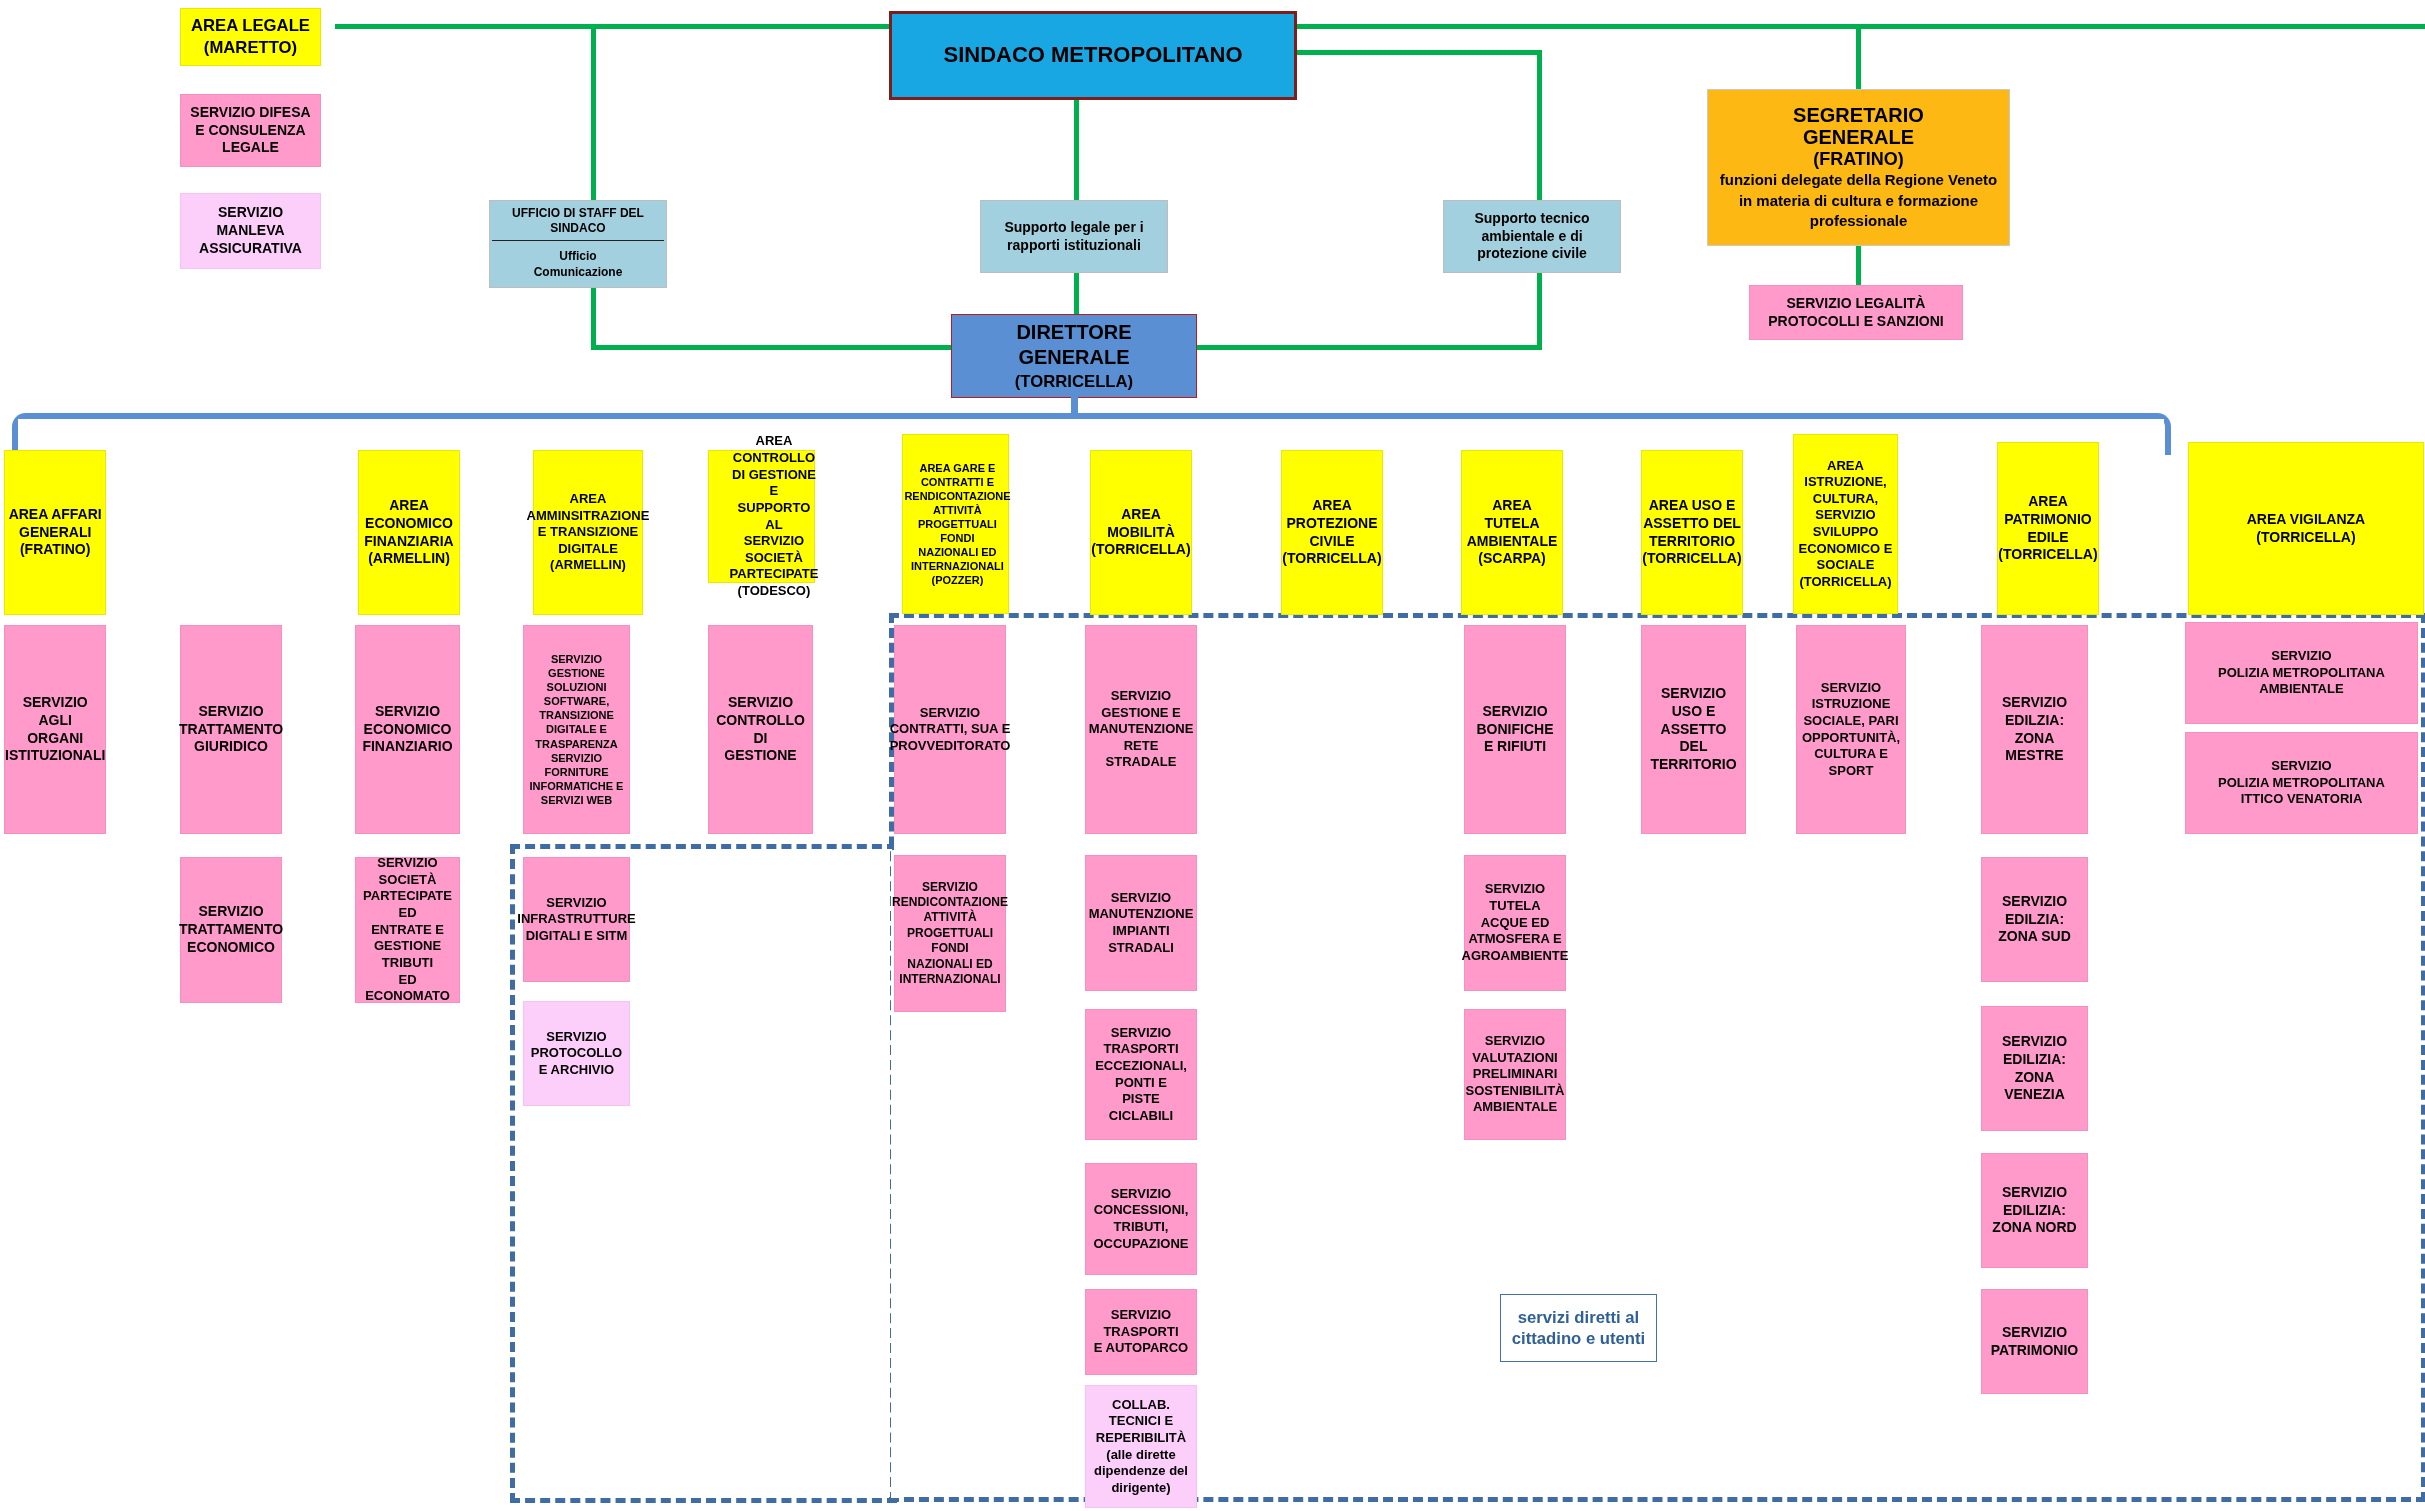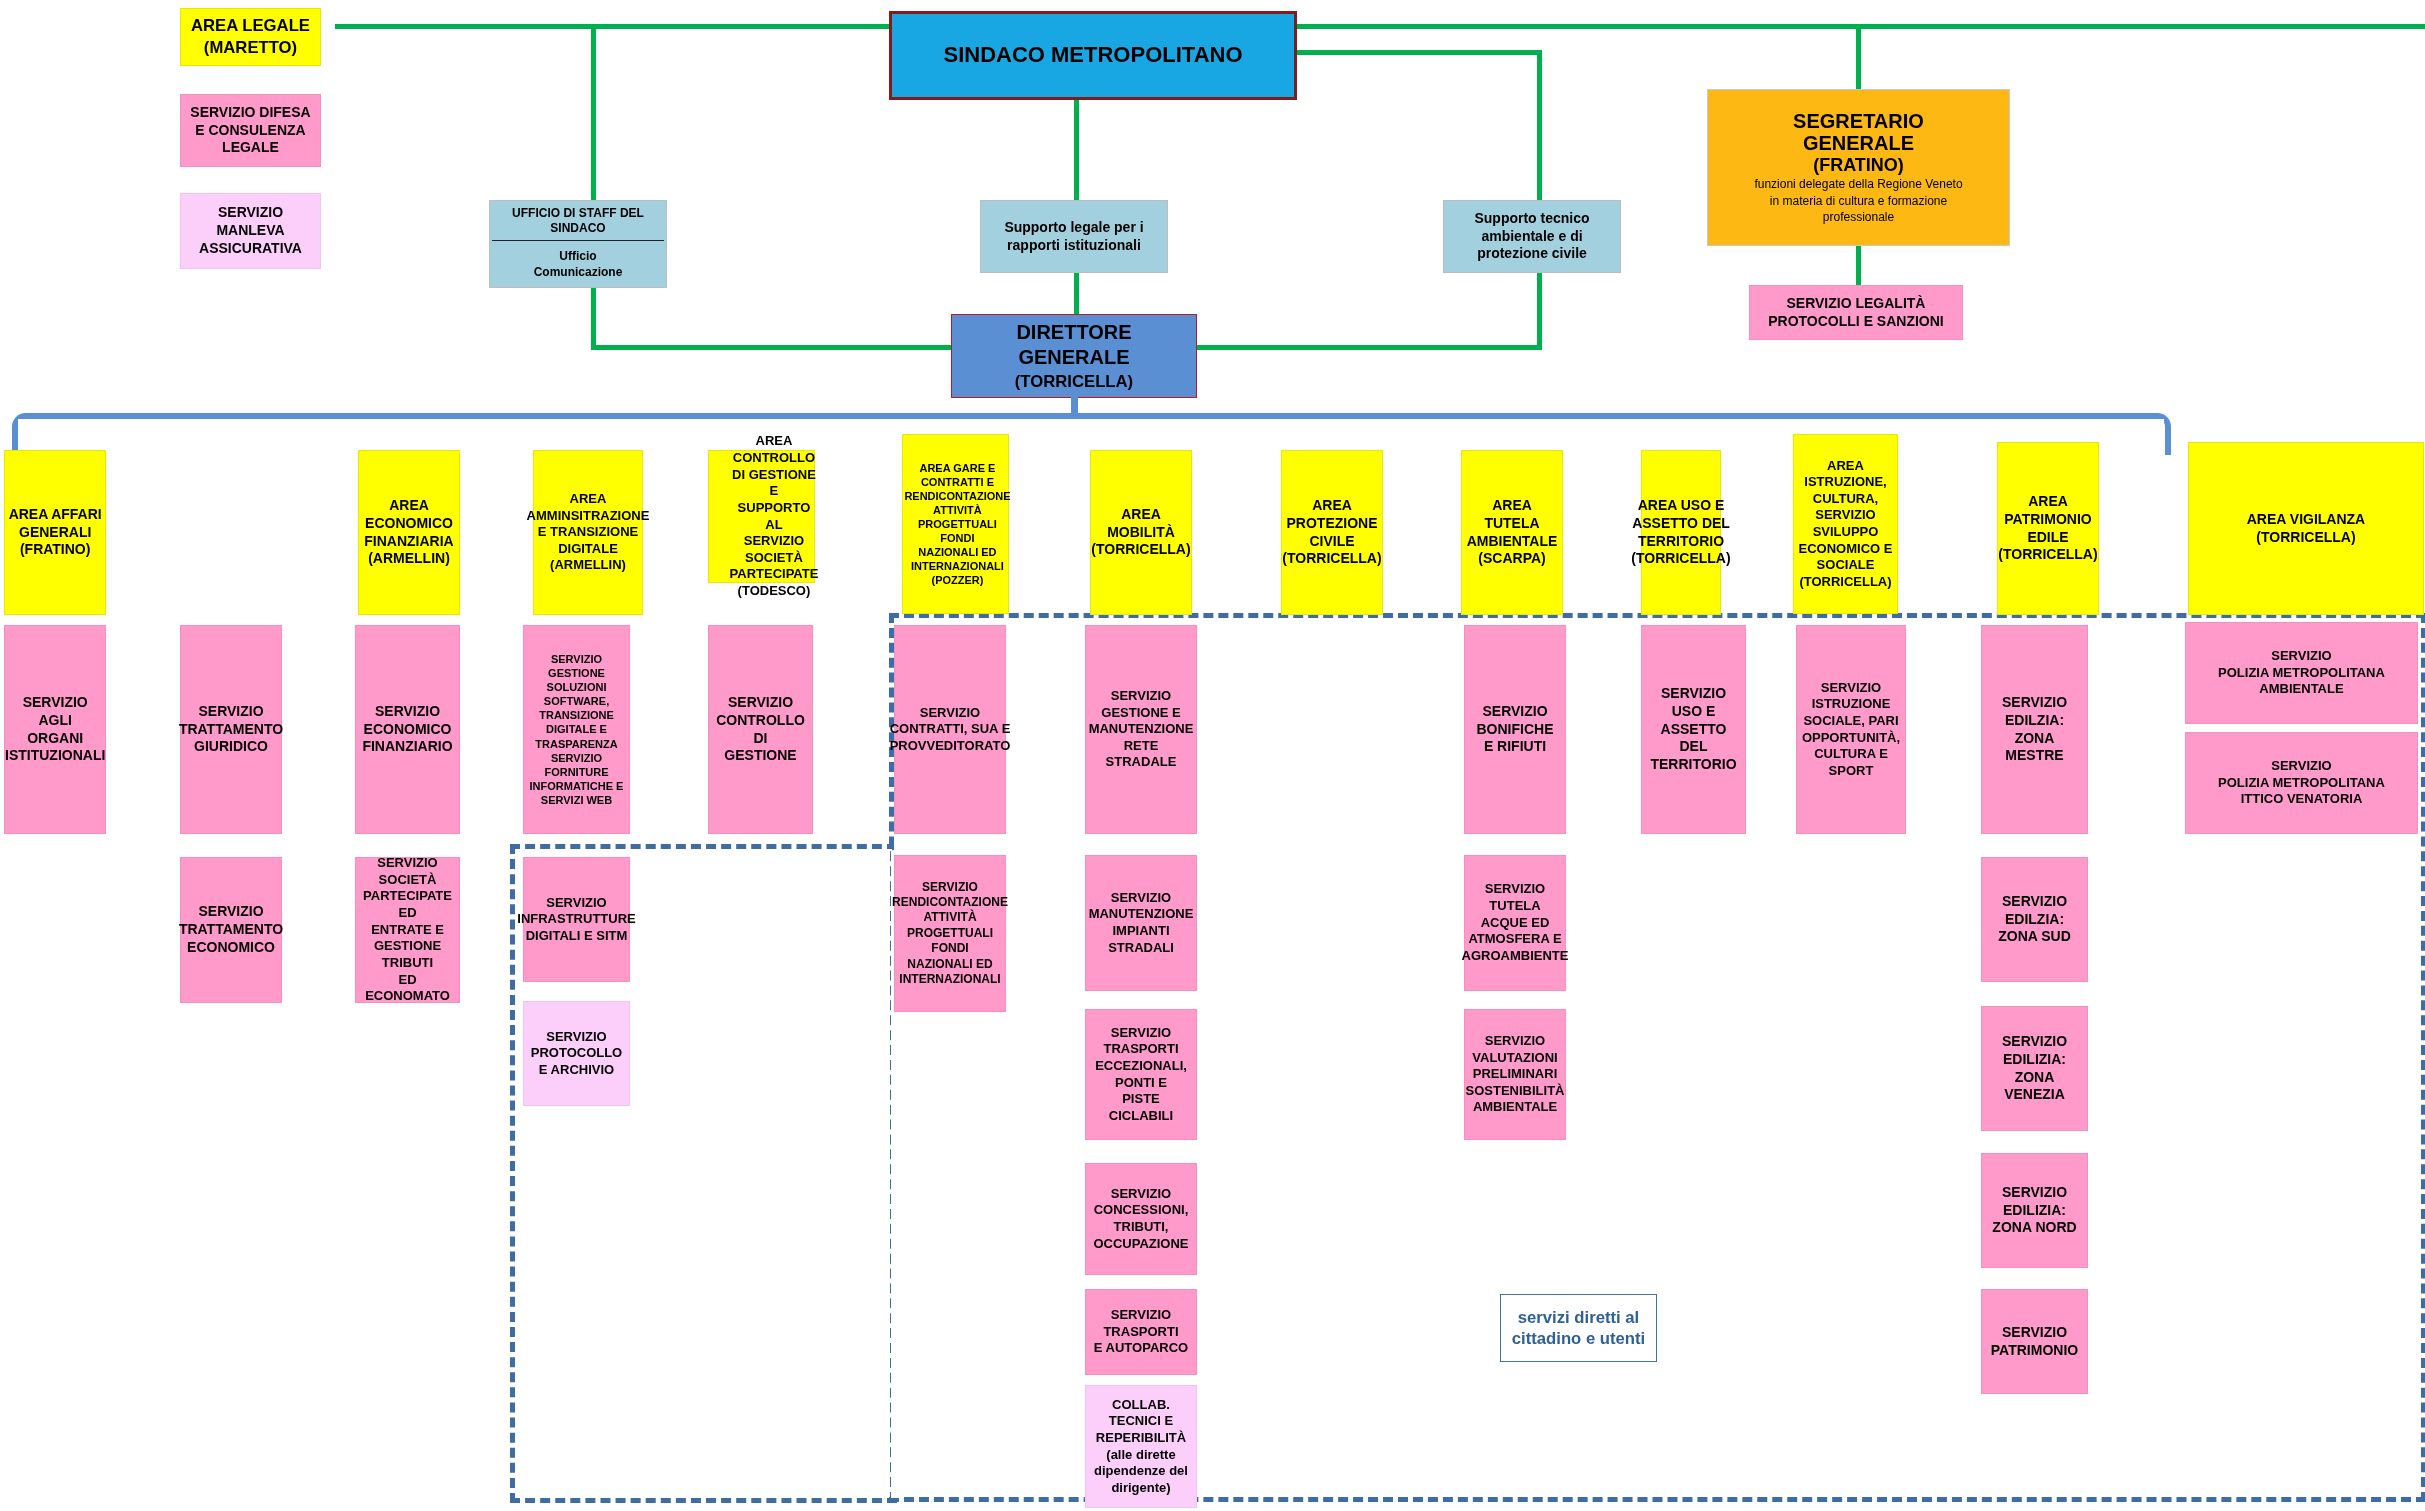--- a/index.html
+++ b/index.html
@@ -82,21 +82,21 @@
      position:absolute;left:0;right:0;bottom:0;
      text-align:center;font-weight:bold;font-size:12px;
      padding-bottom:5.8px;line-height:1.4;
   }
   .staff-rule{
      position:absolute;left:2.1px;right:2.1px;top:39px;
      height:1px;background:#222;
   }
   .seg-t1{font-size:20px;line-height:1.12;display:block;}
   .seg-t2{font-size:18px;line-height:1.2;display:block;}
-  .seg-t3{font-size:12px;line-height:1.35;display:block;font-weight:normal;}
+  .seg-t3{font-size:15px;line-height:1.35;display:block;font-weight:bold;}
 </style>
 </head>
 <body>
 
 <div id="canvas">
 
   <div class="ln ln-h" style="left:335px; top:23.5px; width:554px;"></div>
 
   <div class="ln ln-h" style="left:1291px; top:23.5px; width:1140px;"></div>
 
@@ -202,21 +202,21 @@
 (POZZER)</div>
   <div class="box yellow fs-m" style="left:1090px; top:450px; width:102px; height:165px;">AREA MOBILITÀ
 (TORRICELLA)</div>
   <div class="box yellow fs-m" style="left:1281px; top:450px; width:102px; height:165px;">AREA
 PROTEZIONE
 CIVILE
 (TORRICELLA)</div>
   <div class="box yellow fs-m" style="left:1461px; top:450px; width:102px; height:165px;">AREA TUTELA
 AMBIENTALE
 (SCARPA)</div>
-  <div class="box yellow fs-m" style="left:1641px; top:450px; width:80px; height:165px;">AREA USO E
+  <div class="box yellow fs-m" style="left:1641px; top:450px; width:102px; height:165px;">AREA USO E
 ASSETTO DEL
 TERRITORIO
 (TORRICELLA)</div>
   <div class="box yellow fs-s" style="left:1793px; top:434px; width:105px; height:180px;">AREA ISTRUZIONE,
 CULTURA,
 SERVIZIO
 SVILUPPO
 ECONOMICO E
 SOCIALE
 (TORRICELLA)</div>

